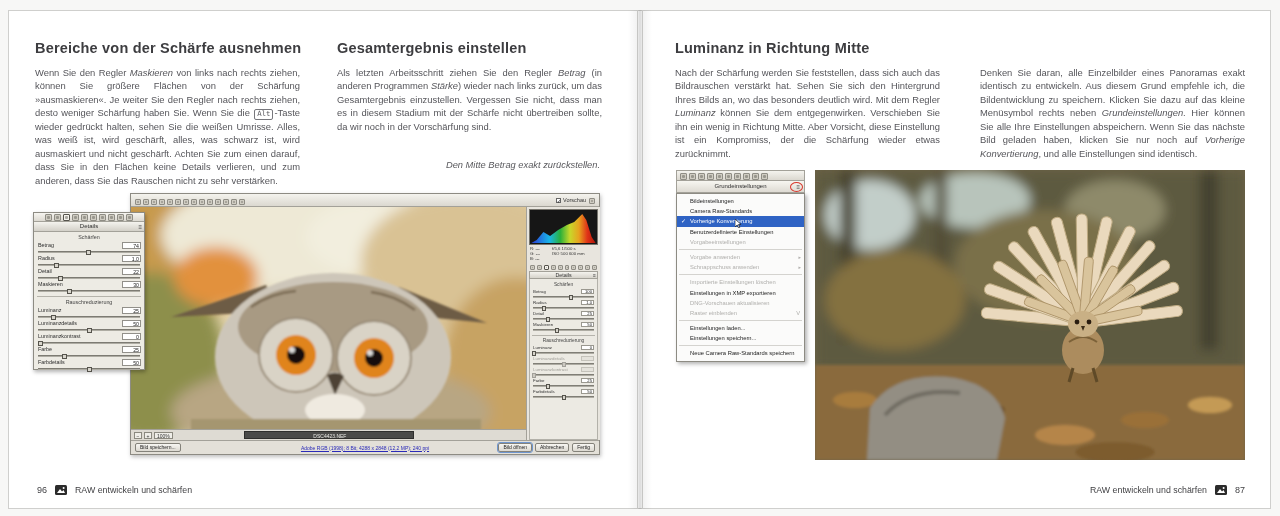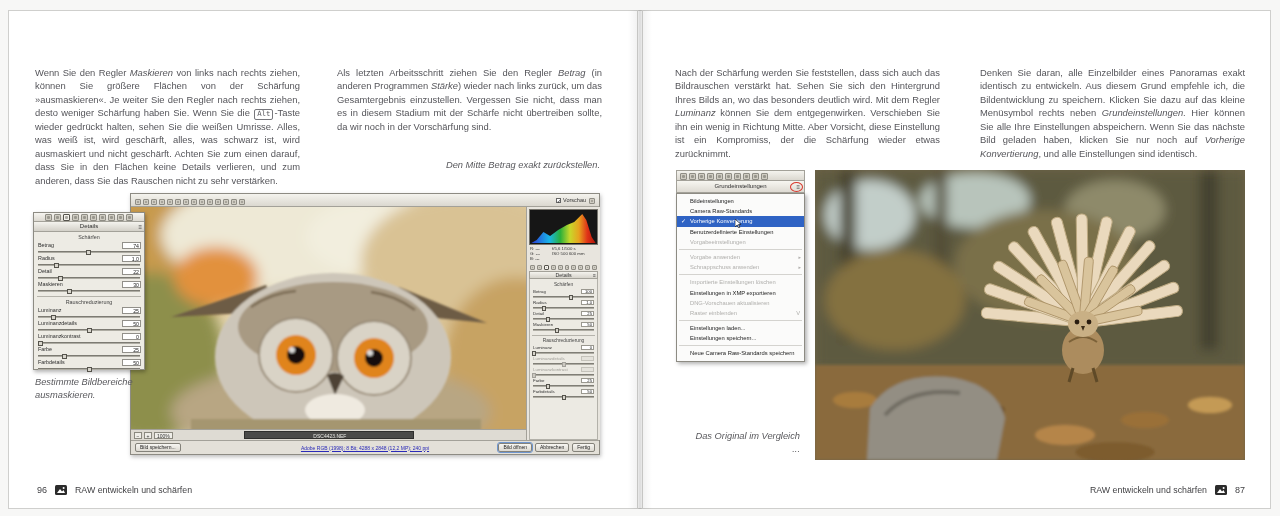--- a/index.html
+++ b/index.html
@@ -126,22 +126,24 @@
 </style>
 </head>
 <body>
 
 <div class="canvas">
   <div class="sheet"></div>
   <div class="spine"></div>
   <div class="spine-line" style="left:637px"></div>
   <div class="spine-line" style="left:642px"></div>
 
+  <div class="page-heading" style="left:35px;top:40px;">Bereiche von der Schärfe ausnehmen</div>
   <div class="body-text" style="left:35px;top:66px;"><span>Wenn Sie den Regler </span><span class="it">Maskieren</span><span> von links nach rechts ziehen, können Sie größere Flächen von der Schärfung »ausmaskieren«. Je weiter Sie den Regler nach rechts ziehen, desto weniger Schärfung haben Sie. Wenn Sie die </span><span class="key">Alt</span><span>-Taste wieder gedrückt halten, sehen Sie die weißen Umrisse. Alles, was weiß ist, wird geschärft, alles, was schwarz ist, wird ausmaskiert und nicht geschärft. Achten Sie zum einen darauf, dass Sie in den Flächen keine Details verlieren, und zum anderen, dass Sie das Rauschen nicht zu sehr verstärken.</span></div>
 
+  <div class="page-heading" style="left:337px;top:40px;">Gesamtergebnis einstellen</div>
   <div class="body-text" style="left:337px;top:66px;"><span>Als letzten Arbeitsschritt ziehen Sie den Regler </span><span class="it">Betrag</span><span> (in anderen Programmen </span><span class="it">Stärke</span><span>) wieder nach links zurück, um das Gesamtergebnis einzustellen. Vergessen Sie nicht, dass man es in diesem Stadium mit der Schärfe nicht übertreiben sollte, da wir noch in der Vorschärfung sind.</span></div>
 
   <div class="caption cap-right" style="left:430px;top:159px;width:170px;"><span class="it">Den Mitte </span><span>Betrag</span><span class="it"> exakt zurückstellen.</span></div>
 
   <div class="acr">
     <div class="acr-toolbar">
       <span><span class="tbx"></span><span class="tbx"></span><span class="tbx"></span><span class="tbx"></span><span class="tbx"></span><span class="tbx"></span><span class="tbx"></span><span class="tbx"></span><span class="tbx"></span><span class="tbx"></span><span class="tbx"></span><span class="tbx"></span><span class="tbx"></span><span class="tbx"></span></span>
       <span class="acr-preview">
         <span class="cb">✓</span>
         <span>Vorschau</span>
@@ -411,32 +413,32 @@
             <span class="s-lbl">Farbdetails</span>
             <span class="s-val">50</span>
             <div class="s-track">
               <span class="s-thumb" style="left: calc(50% - 2px);"></span>
             </div>
           </div>
         </div>
     </div>
   </div>
 
-  <div class="caption" style="left:35px;top:376px;width:120px;">Bestimmte Bildbereiche ausmaskieren.</div>
 
   <div class="footer" style="left:37px;">
     <span class="pgnum">96</span>
     <svg class="foot-icon" viewBox="0 0 12 10">
       <rect width="12" height="10" rx="1.5" fill="#2b2b2b"></rect>
       <path d="M2,8 L5,4 L7,6.5 L8.5,5 L10,8 Z" fill="#fff"></path>
       <circle cx="8.6" cy="3" r="1" fill="#fff"></circle>
     </svg>
     <span>RAW entwickeln und schärfen</span>
   </div>
 
+  <div class="page-heading" style="left:675px;top:40px;">Luminanz in Richtung Mitte</div>
   <div class="body-text" style="left:675px;top:66px;"><span>Nach der Schärfung werden Sie feststellen, dass sich auch das Bildrauschen verstärkt hat. Sehen Sie sich den Hintergrund Ihres Bilds an, wo das besonders deutlich wird. Mit dem Regler </span><span class="it">Luminanz</span><span> können Sie dem entgegenwirken. Verschieben Sie ihn ein wenig in Richtung Mitte. Aber Vorsicht, diese Einstellung ist ein Kompromiss, der die Schärfung wieder etwas zurücknimmt.</span></div>
   <div class="body-text" style="left:980px;top:66px;"><span>Denken Sie daran, alle Einzelbilder eines Panoramas exakt identisch zu entwickeln. Aus diesem Grund empfehle ich, die Bildentwicklung zu speichern. Klicken Sie dazu auf das kleine Menüsymbol rechts neben </span><span class="it">Grundeinstellungen</span><span>. Hier können Sie alle Ihre Einstellungen abspeichern. Wenn Sie das nächste Bild geladen haben, klicken Sie nur noch auf </span><span class="it">Vorherige Konvertierung</span><span>, und alle Einstellungen sind identisch.</span></div>
 
   <div class="menu-wrap">
     <div class="menu-toolbar">
         <span class="tbx"></span>
         <span class="tbx"></span>
         <span class="tbx"></span>
         <span class="tbx"></span>
         <span class="tbx"></span>
@@ -539,21 +541,20 @@
         <path d="M-14,20 q14,-10 28,0" stroke="#7c6239" stroke-width="2" fill="none"></path>
         <ellipse cx="0" cy="2" rx="15" ry="13" fill="#c9b085"></ellipse>
         <circle cx="-6" cy="0" r="2.4" fill="#2a1d10"></circle>
         <circle cx="6" cy="0" r="2.4" fill="#2a1d10"></circle>
         <path d="M-2,4 l2,5 l2,-5 Z" fill="#3c2c18"></path>
         <path d="M-10,46 l-4,14 M10,46 l4,14" stroke="#5f4a28" stroke-width="3"></path>
       </g>
     </svg>
   </div>
 
-  <div class="caption cap-right" style="left:690px;top:430px;width:110px;">Das Original im Vergleich ...</div>
 
   <div class="footer" style="left:1040px;width:205px;justify-content:flex-end;">
     <span>RAW entwickeln und schärfen</span>
     <svg class="foot-icon" viewBox="0 0 12 10">
       <rect width="12" height="10" rx="1.5" fill="#2b2b2b"></rect>
       <path d="M2,8 L5,4 L7,6.5 L8.5,5 L10,8 Z" fill="#fff"></path>
       <circle cx="8.6" cy="3" r="1" fill="#fff"></circle>
     </svg>
     <span class="pgnum">87</span>
   </div>

